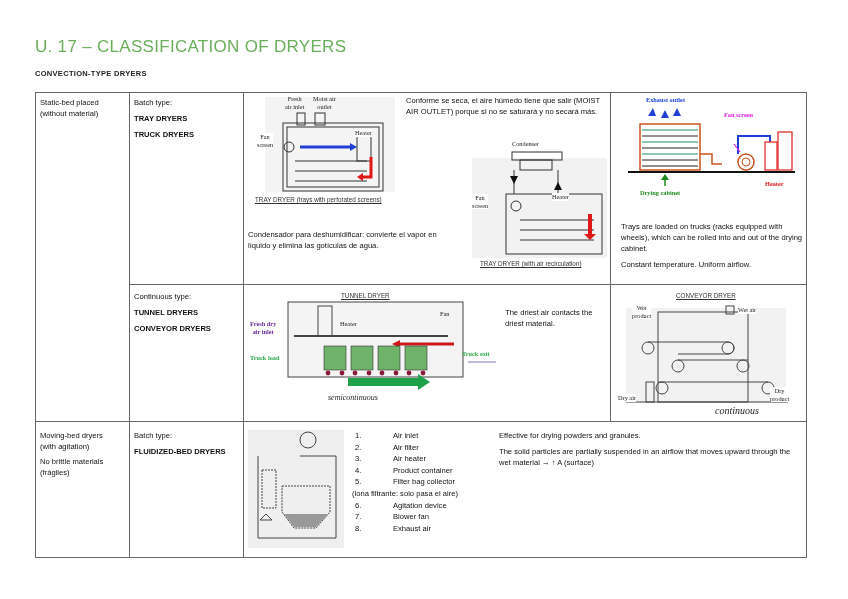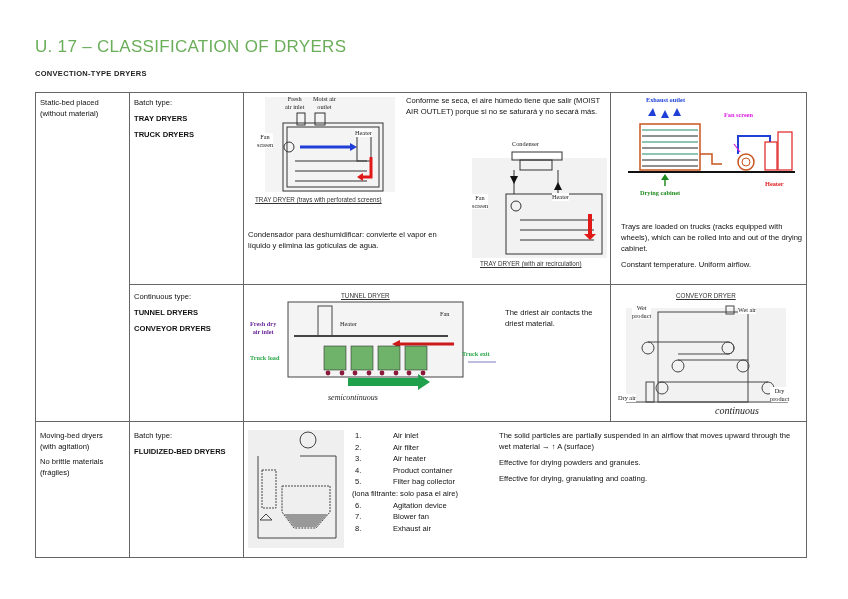--- a/index.html
+++ b/index.html
@@ -265,16 +265,15 @@
       <span class="num">7.</span>
       <span>Blower fan</span>
     </div>
   <div class="row">
       <span class="num">8.</span>
       <span>Exhaust air</span>
     </div>
 </div>
 
 <div class="txt" style="left:499px;top:430px;width:305px;">
+  <p>Effective for drying powders and granules.</p>
   <p>The solid particles are partially suspended in an airflow that moves upward through the wet material → ↑ A (surface)</p>
-  <p>Effective for drying powders and granules.</p>
-  <p>Effective for drying, granulating and coating.</p>
 </div>
 
 </body></html>

